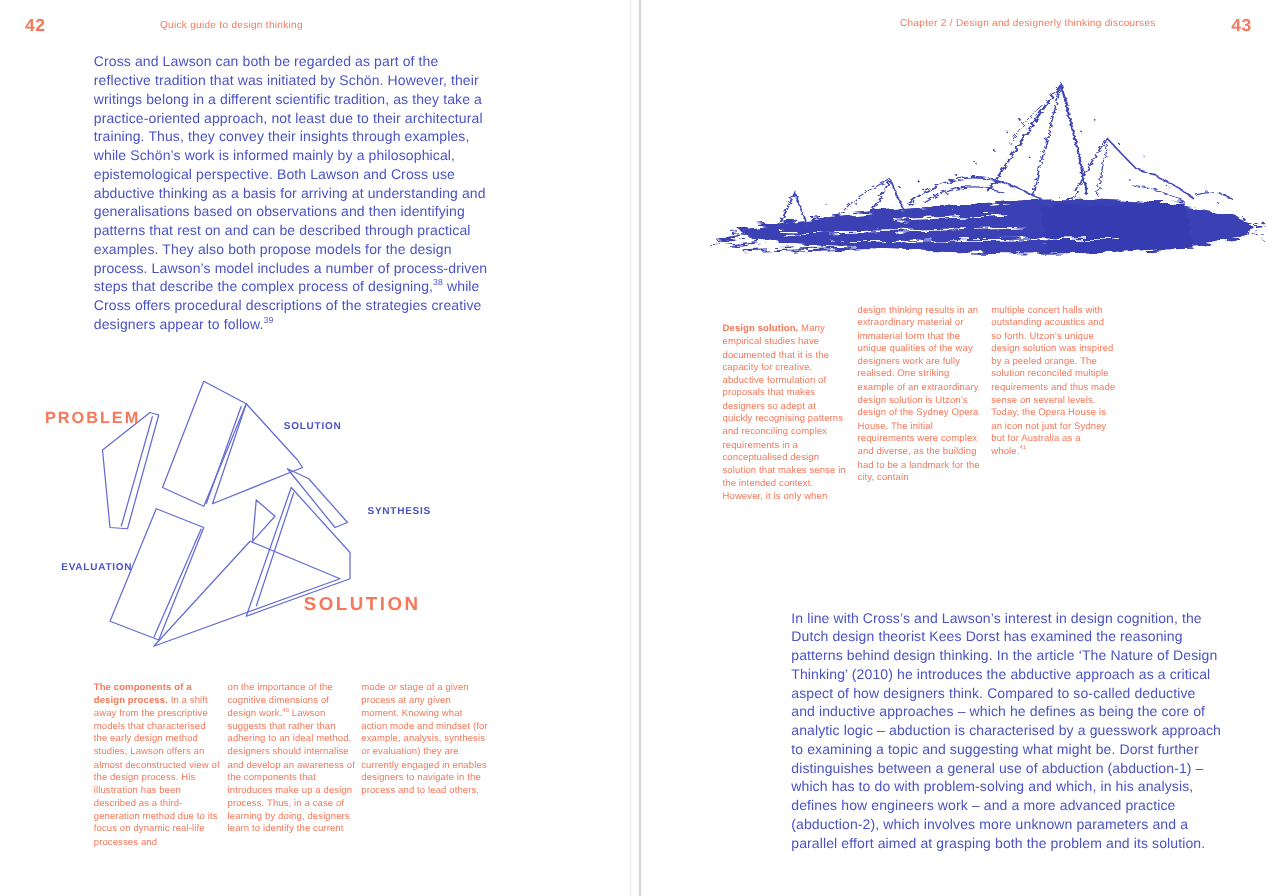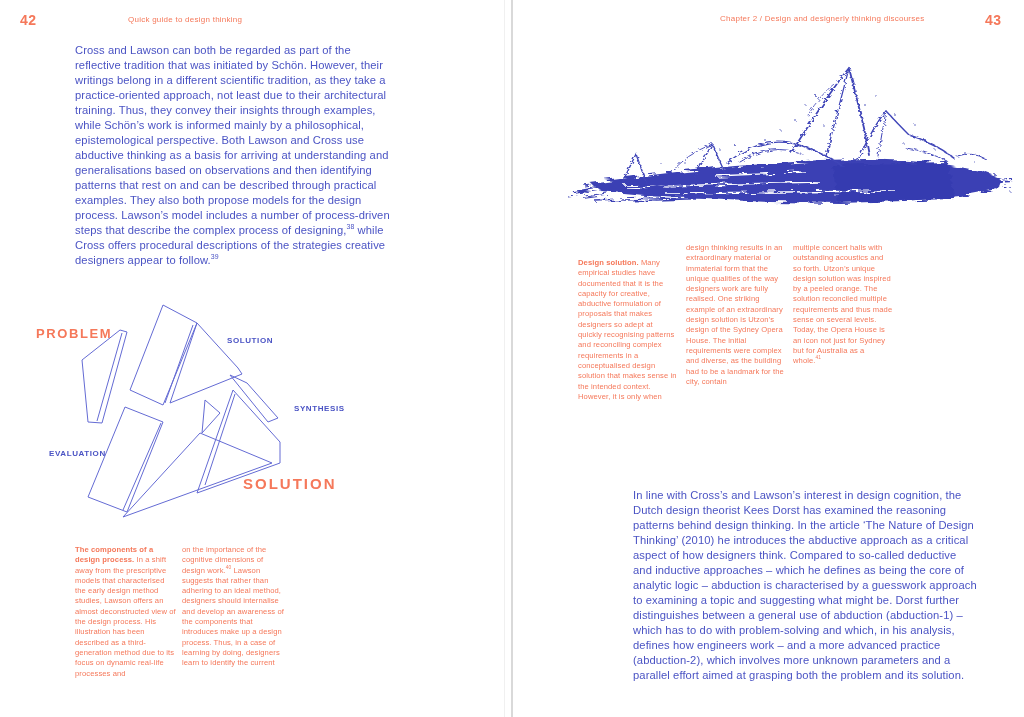--- a/index.html
+++ b/index.html
@@ -66,20 +66,21 @@
   <div class="abs dlabel small blue" style="left:272px;top:404px;padding-left:22px;">SYNTHESIS</div>
   <div class="abs dlabel small blue" style="left:49px;top:449px;text-align:center;">EVALUATION</div>
   <div class="abs dlabel orange" style="left:243px;top:475px;font-size:15px;letter-spacing:2px;">SOLUTION</div>
 
   <div class="abs caption orange" style="left:75px;top:545px;width:102px;">
     <b>The components of a design process.</b><span> In a shift away from the prescriptive models that characterised the early design method studies, Lawson offers an almost deconstructed view of the design process. His illustration has been described as a third-generation method due to its focus on dynamic real-life processes and</span>
   </div>
   <div class="abs caption orange" style="left:182px;top:545px;width:102px;">
     <span>on the importance of the cognitive dimensions of design work.</span><sup>40</sup><span> Lawson suggests that rather than adhering to an ideal method, designers should internalise and develop an awareness of the components that introduces make up a design process. Thus, in a case of learning by doing, designers learn to identify the current</span>
   </div>
+  <div class="abs caption orange" style="left:289px;top:545px;width:102px;">mode or stage of a given process at any given moment. Knowing what action mode and mindset (for example, analysis, synthesis or evaluation) they are currently engaged in enables designers to navigate in the process and to lead others.</div>
 
   <div class="abs runhead orange" style="left:689px;top:14px;margin-left:31px;">Chapter 2 / Design and designerly thinking discourses</div>
   <div class="abs pagenum orange" style="left:985px;top:12px;">43</div>
 
   <svg class="abs" style="left:565px;top:55px;" width="450" height="170" viewBox="0 0 450 170">
     <defs>
       <filter id="rough" x="-10%" y="-10%" width="120%" height="120%">
         <feTurbulence type="fractalNoise" baseFrequency="0.13 0.4" numOctaves="2" seed="7" result="n"></feTurbulence>
         <feDisplacementMap in="SourceGraphic" in2="n" scale="5"></feDisplacementMap>
       </filter>

